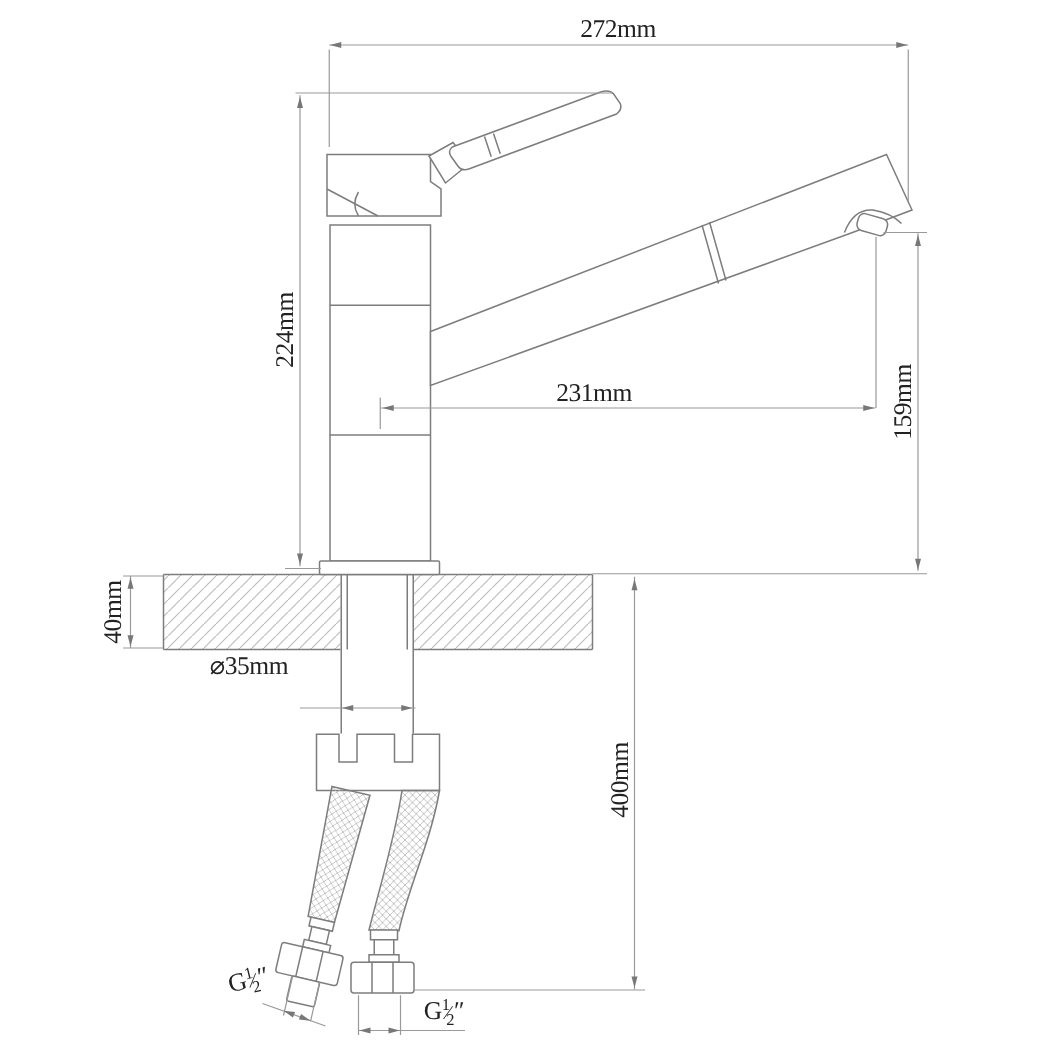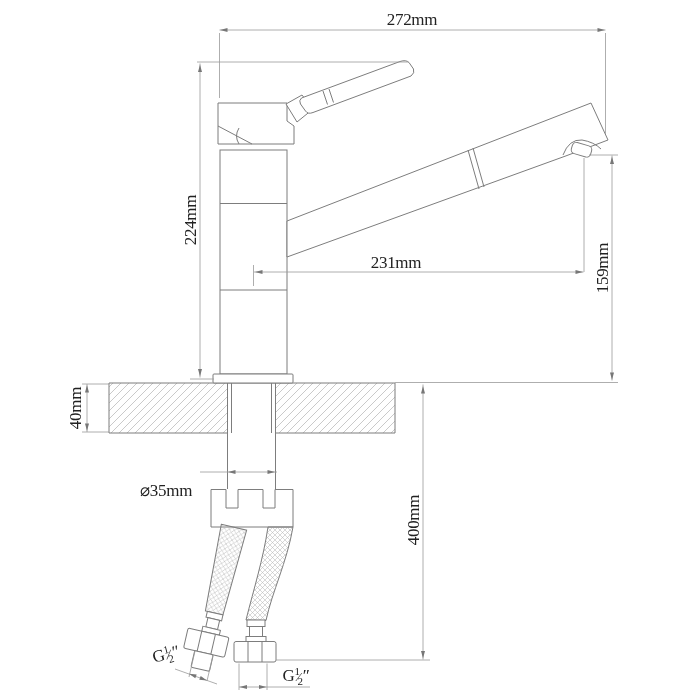--- a/index.html
+++ b/index.html
@@ -139,20 +139,20 @@
     <use href="#arw" transform="translate(189,673.8) rotate(201)"></use>
     <use href="#arw" transform="translate(207,680.5) rotate(21)"></use>
   </g>
 </svg>
 
 <div class="lbl" style="left:412px;top:19px;">272mm</div>
 <div class="lbl rot" style="left:190px;top:220px;">224mm</div>
 <div class="lbl" style="left:396px;top:262px;">231mm</div>
 <div class="lbl rot" style="left:602px;top:268px;">159mm</div>
 <div class="lbl rot" style="left:75px;top:408px;">40mm</div>
-<div class="lbl" style="left:166px;top:490px;">⌀35mm</div>
+<div class="lbl" style="left:166px;top:444px;">⌀35mm</div>
 <div class="lbl rot" style="left:413px;top:520px;">400mm</div>
 
 <div class="lbl gl rotL" style="left:166px;top:655px;"><span>G</span><span class="sup">1</span><span class="fsl">⁄</span><span class="sub">2</span><span>″</span></div>
 
 <div class="lbl gl" style="left:296px;top:676px;"><span>G</span><span class="sup">1</span><span class="fsl">⁄</span><span class="sub">2</span><span>″</span></div>
 
 </div>
 
 </body></html>

